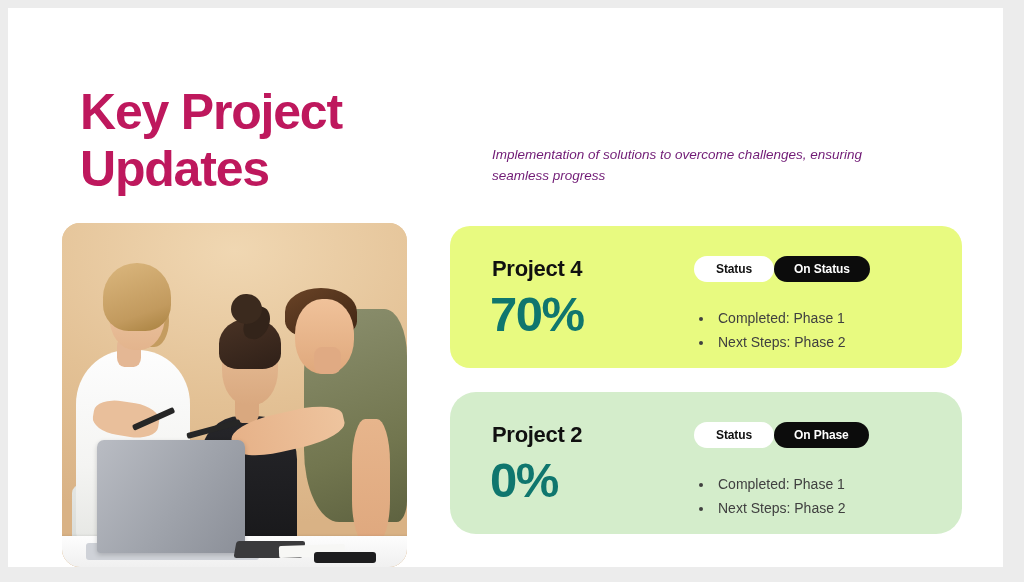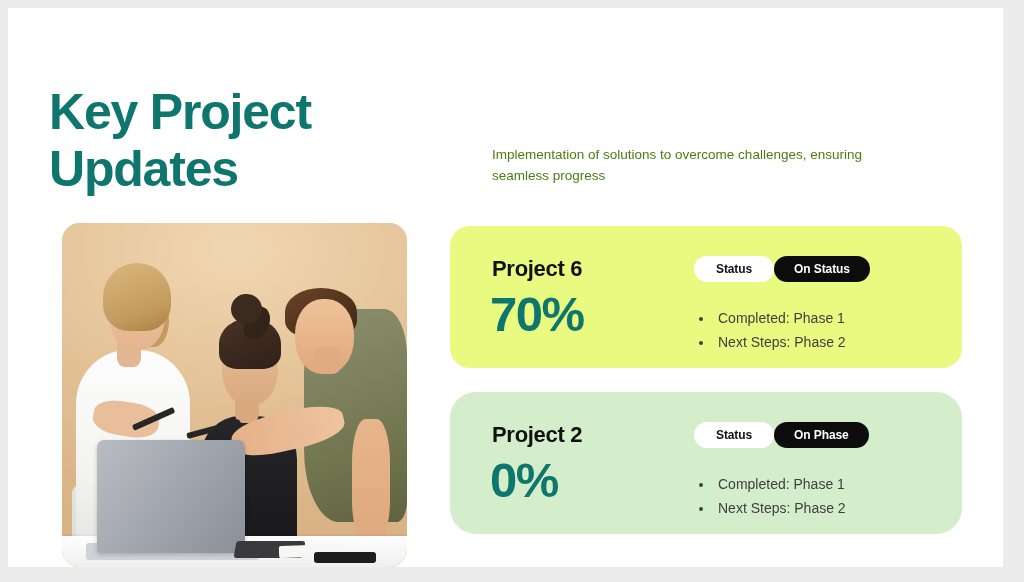--- a/index.html
+++ b/index.html
@@ -18,28 +18,28 @@
     top: 8px;
     width: 995px;
     height: 559px;
     background: #ffffff;
     overflow: hidden;
   }
 
   
   .page-title {
     position: absolute;
-    left: 41px;
+    left: 72px;
     top: 76px;
     width: 380px;
     font-size: 50px;
     line-height: 57px;
     font-weight: 700;
     letter-spacing: -1.2px;
-    color: #0f766e;
+    color: #be185d;
   }
 
   .photo-frame {
     position: absolute;
     left: 54px;
     top: 215px;
     width: 345px;
     height: 344px;
     border-radius: 18px;
     overflow: hidden;
@@ -183,21 +183,22 @@
     letter-spacing: -0.3px;
     color: #111111;
   }
   .section-sub {
     position: absolute;
     left: 484px;
     top: 136px;
     width: 424px;
     font-size: 13.5px;
     line-height: 21px;
-    color: #4d7c0f;
+    color: #701a75;
+    font-style: italic;
   }
 
   .card {
     position: absolute;
     left: 442px;
     width: 512px;
     height: 142px;
     border-radius: 20px;
   }
   .card-1 { top: 218px; background: #e8fa80; }
@@ -294,21 +295,21 @@
     <div class="laptop-base"></div>
     <div class="laptop-lid"></div>
     <div class="tablet"></div>
     <div class="paper"></div>
     <div class="phone"></div>
   </div>
 
   <p class="section-sub">Implementation of solutions to overcome challenges, ensuring seamless progress</p>
 
   <div class="card card-1">
-    <div class="card-name">Project 6</div>
+    <div class="card-name">Project 4</div>
     <div class="card-pct">70%</div>
     <div class="pill-row">
       <span class="pill pill-light">Status</span>
       <span class="pill pill-dark">On Status</span>
     </div>
     <ul class="bullets">
       <li>Completed: Phase 1</li>
       <li>Next Steps: Phase 2</li>
     </ul>
   </div>

